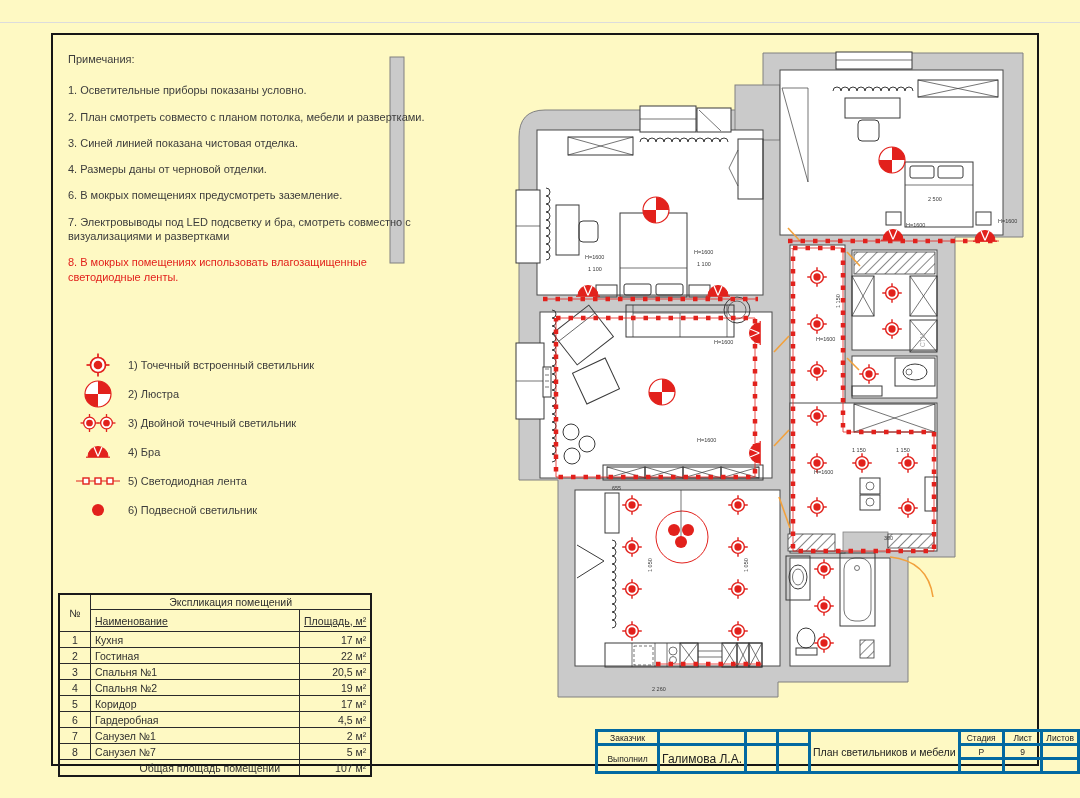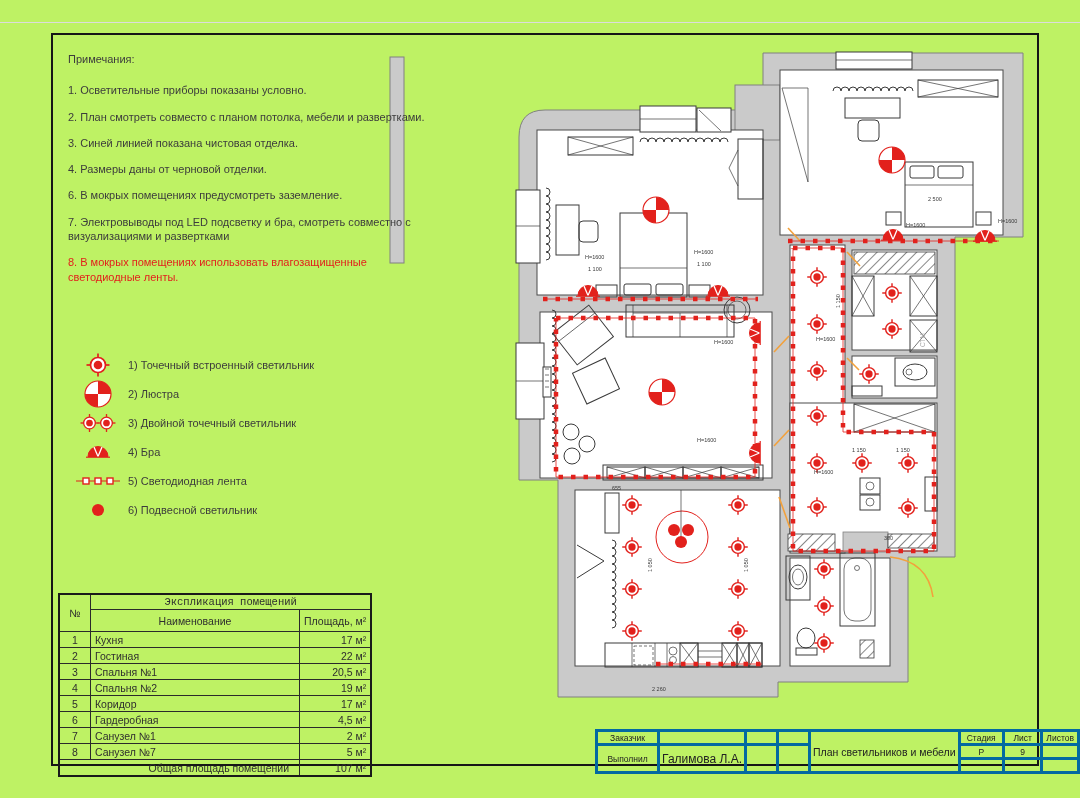--- a/index.html
+++ b/index.html
@@ -1,39 +1,39 @@
 <!DOCTYPE html>
 <html><head>
 <meta charset="utf-8">
 <style>
   html,body{margin:0;padding:0;background:#fff;}
-  .page{position:relative;width:1080px;height:798px;background:#bef264;
+  .page{position:relative;width:1080px;height:798px;background:#fef9c3;
         font-family:"Liberation Sans",sans-serif;color:#3c3c3c;overflow:hidden;}
   .topline{position:absolute;left:0;top:22px;width:1080px;height:1px;background:#dcdcdc;}
   .frame{position:absolute;left:51px;top:33px;width:988px;height:733px;border:2.5px solid #161616;box-sizing:border-box;}
   
   .notes{position:absolute;left:68px;top:52px;width:358px;font-size:11px;line-height:1.3;}
   .notes .ntitle{margin-bottom:17px;}
   .note{margin-bottom:12px;}
   .note.red{color:#e2211c;}
   
   .legend{position:absolute;left:68px;top:350px;width:340px;font-size:11px;}
   .legend .ltitle{margin-bottom:13px;}
   .lrow{display:flex;align-items:center;height:29px;}
   .lsym{width:60px;display:flex;justify-content:center;align-items:center;}
   .llabel{flex:1;}
   
   .rtable{position:absolute;left:58px;top:593px;border-collapse:collapse;font-size:10.5px;color:#2e2e2e;table-layout:fixed;}
   .rtable td{border:1px solid #2a2a2a;padding:0 4px;height:15px;overflow:hidden;white-space:nowrap;}
   .rtable .c-num{width:22px;text-align:center;}
   .rtable .c-name{width:200px;}
   .rtable .c-area{width:60px;text-align:right;}
-  .rtable .t-title{text-align:center;height:14px;font-family:Liberation Mono, monospace;}
-  .rtable .t-head{text-align:center;height:21px;}
-  .rtable .t-total{text-align:right;padding-right:10px;}
+  .rtable .t-title{text-align:center;height:14px;}
+  .rtable .t-head{text-align:left;height:21px;text-decoration:underline;}
+  .rtable .t-total{text-align:right;padding-right:19px;}
   .rtable{border:2px solid #1a1a1a;}
   
   .tblock{position:absolute;left:595px;top:729px;border-collapse:collapse;font-size:8.5px;color:#222;table-layout:fixed;}
   .tblock td{border:3px solid #0369a1;padding:0 2px;height:11px;text-align:center;overflow:hidden;white-space:nowrap;}
   .tb-c1{width:58px;}.tb-c2{width:72px;}.tb-c3{width:30px;}.tb-c4{width:30px;}
   .tb-c5{width:140px;font-size:10.5px;}.tb-c6{width:39px;}.tb-c7{width:34px;}.tb-c8{width:30px;}
   
   .plansvg{position:absolute;left:0;top:0;width:1080px;height:798px;}
   .wall{fill:#cacaca;stroke:#808080;stroke-width:1;}
   .room{fill:#ffffff;stroke:#4a4a4a;stroke-width:1;}

